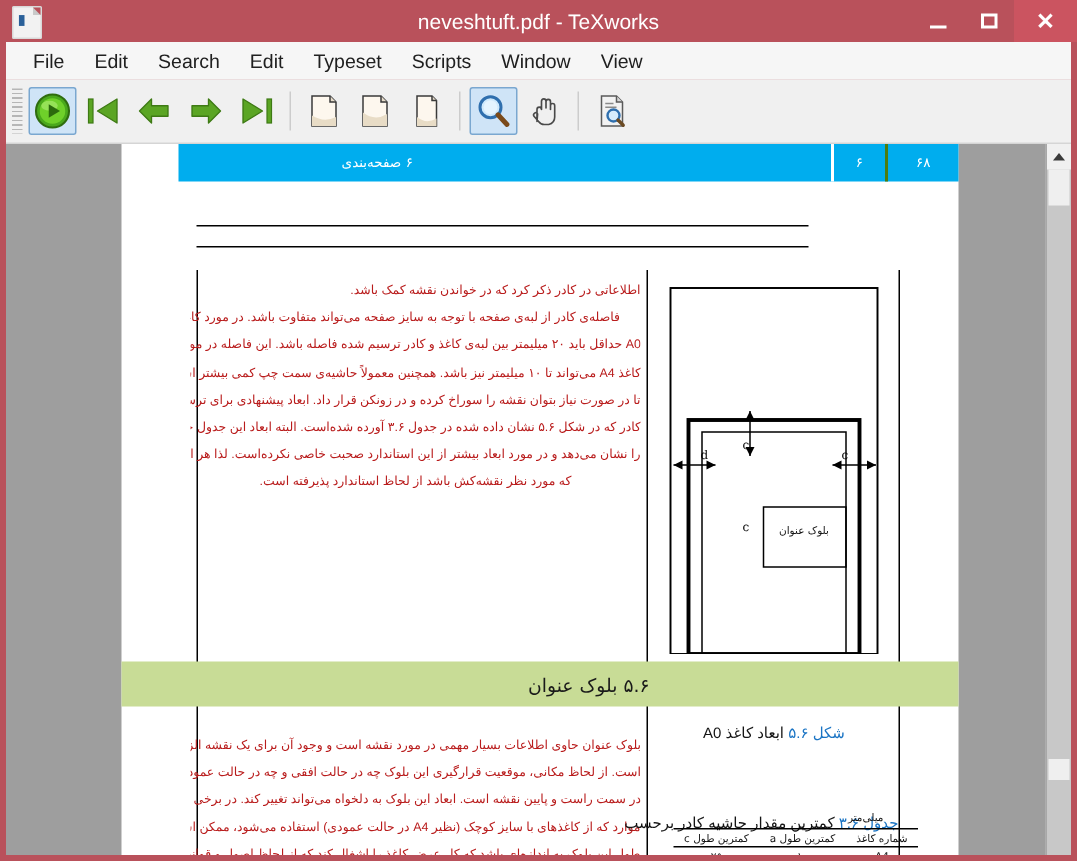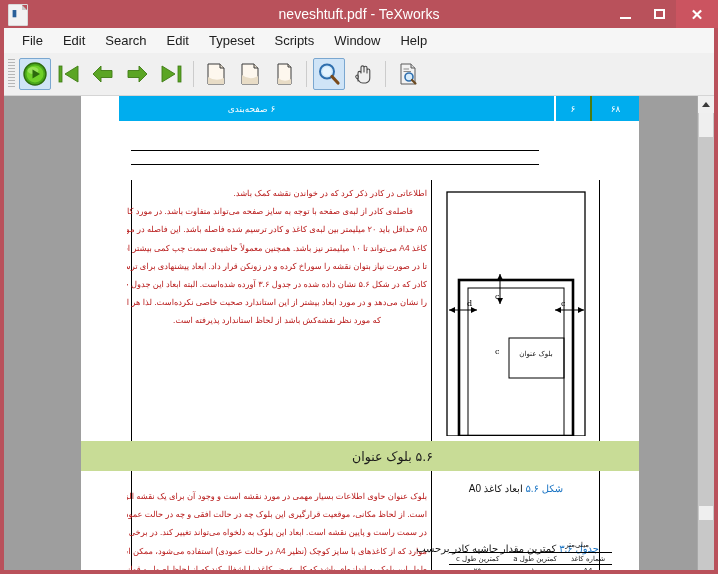--- a/index.html
+++ b/index.html
@@ -234,21 +234,21 @@
   </div>
 
   <div class="menubar">
     <div class="menu-item">File</div>
     <div class="menu-item">Edit</div>
     <div class="menu-item">Search</div>
     <div class="menu-item">Edit</div>
     <div class="menu-item">Typeset</div>
     <div class="menu-item">Scripts</div>
     <div class="menu-item">Window</div>
-    <div class="menu-item">Help</div>
+    <div class="menu-item">View</div>
   </div>
 
   <div class="toolbar">
     <div class="grip"></div>
 
     <div class="tb-btn active">
       <svg width="26" height="26" viewBox="0 0 26 26">
         <circle cx="13" cy="13" r="11" fill="#4aa81c" stroke="#2f6d0f" stroke-width="1.4"></circle>
         <circle cx="13" cy="13" r="8.5" fill="#6fd02a"></circle>
         <ellipse cx="11" cy="9.5" rx="5.5" ry="3.4" fill="#a6e96b" opacity="0.7"></ellipse>

